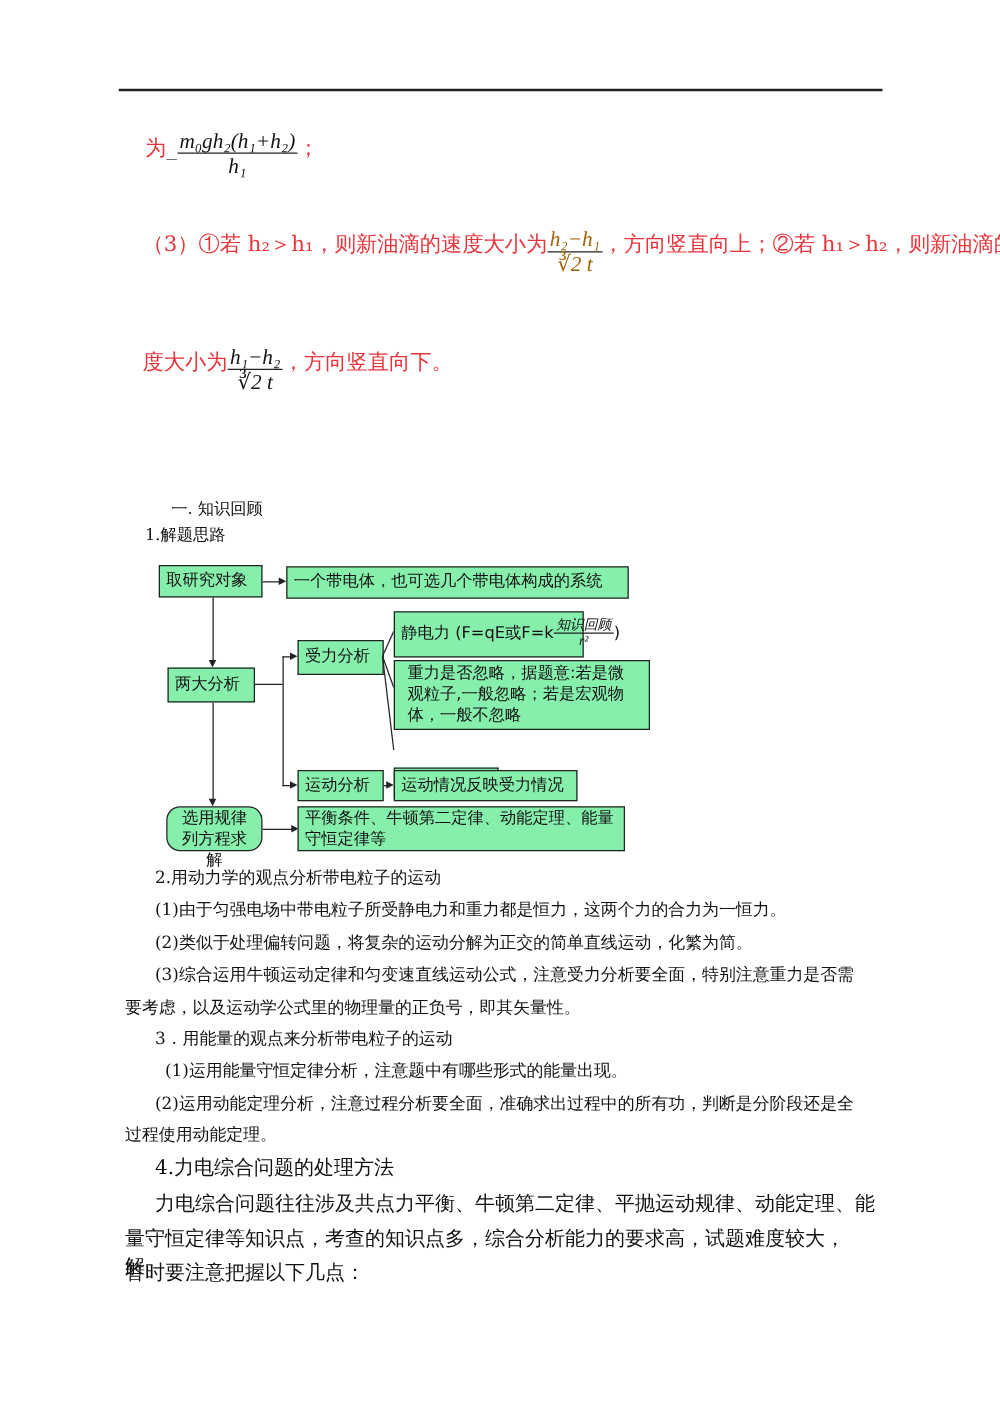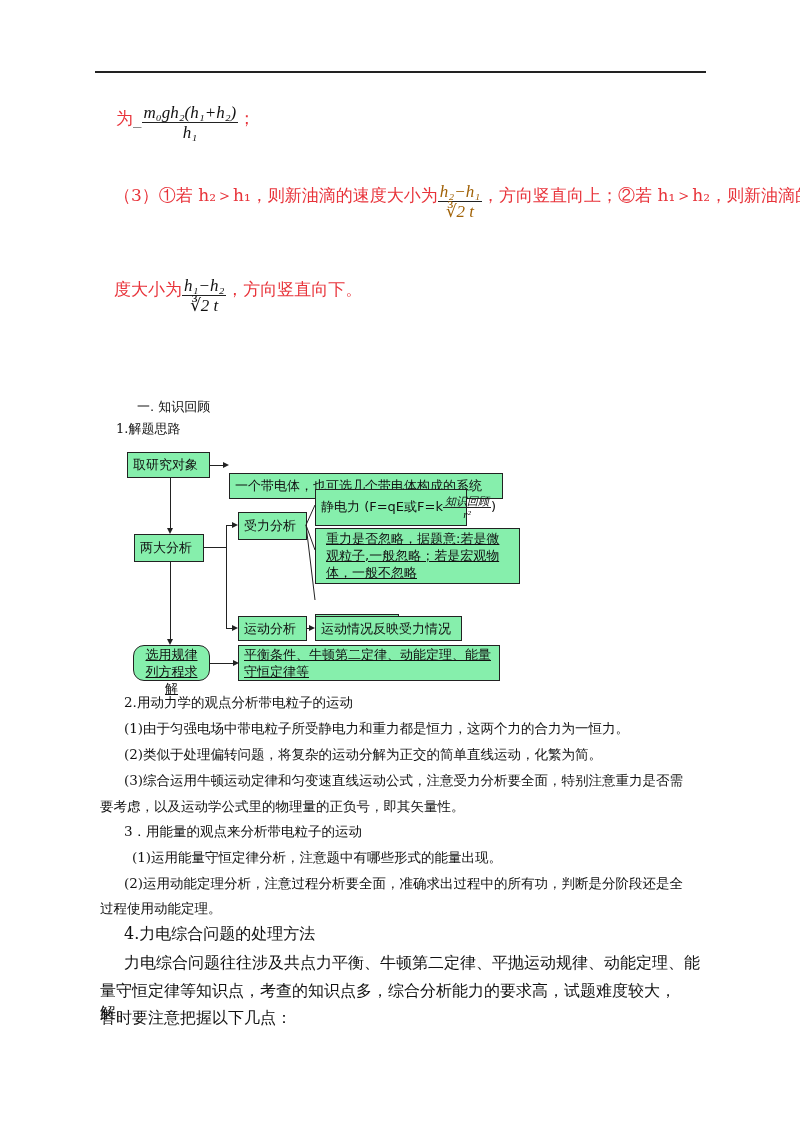--- a/index.html
+++ b/index.html
@@ -9,21 +9,21 @@
   .top-rule { left: 95px; top: 71px; width: 611px; height: 2px; background: #222; }
   .red { color: #e8333a; }
   .txt { font-size: 17px; line-height: 18px; white-space: nowrap; }
   .math { font-family: "Liberation Serif", "DejaVu Serif", serif; font-style: italic; }
   .frac { display: inline-block; vertical-align: middle; text-align: center; }
   .frac .num { display: block; border-bottom: 1px solid #222; padding: 0 2px; line-height: 18px; }
   .frac .den { display: block; line-height: 20px; }
   .box { position: absolute; border: 1.5px solid #222; background: #86efac; font-size: 13px;
          line-height: 17px; padding: 3px 5px; box-sizing: border-box; white-space: nowrap;
          font-family: "DejaVu Sans", "Liberation Sans", sans-serif; }
-  .box.wrap { white-space: normal; text-decoration: underline; }
+  .box.wrap { white-space: normal; }
   .line { position: absolute; background: #222; }
   .arrow { position: absolute; width: 0; height: 0; border-top: 3px solid transparent;
            border-bottom: 3px solid transparent; border-left: 6px solid #222; }
   .arrow-down { position: absolute; width: 0; height: 0; border-left: 3px solid transparent;
            border-right: 3px solid transparent; border-top: 6px solid #222; }
   .heading { font-family: "DejaVu Sans", "Liberation Sans", sans-serif; font-weight: normal; font-size: 13px; }
   .body14 { font-size: 13.5px; line-height: 18px; }
   .body16 { font-size: 16px; line-height: 22px; }
   .para { position: absolute; left: 116px; width: 590px; }
 </style>
@@ -53,21 +53,21 @@
   </span><span>，方向竖直向下。</span>
 </div>
 
 <div class="abs heading" style="left:137px; top:398px;">一. 知识回顾</div>
 <div class="abs txt" style="left:116px; top:420px; font-size:13px;">1.解题思路</div>
 
 <div>
   <div class="box" style="left:127px; top:452px; width:83px; height:26px;">取研究对象</div>
   <div class="line" style="left:210px; top:465px; width:14px; height:1px;"></div>
   <div class="arrow" style="left:223px; top:462px;"></div>
-  <div class="box" style="left:229px; top:453px; width:274px; height:26px;margin-top:20px;">一个带电体，也可选几个带电体构成的系统</div>
+  <div class="box" style="left:229px; top:453px; width:274px; height:26px;">一个带电体，也可选几个带电体构成的系统</div>
 
   <div class="line" style="left:170px; top:478px; width:1px; height:52px;"></div>
   <div class="arrow-down" style="left:167px; top:528px;"></div>
 
   <div class="box" style="left:134px; top:534px; width:70px; height:28px; line-height:20px;">两大分析</div>
   <div class="line" style="left:204px; top:547px; width:22px; height:1px;"></div>
   <div class="line" style="left:226px; top:525px; width:1px; height:104px;"></div>
   <div class="line" style="left:226px; top:525px; width:7px; height:1px;"></div>
   <div class="arrow" style="left:232px; top:522px;"></div>
   <div class="line" style="left:226px; top:628px; width:7px; height:1px;"></div>

